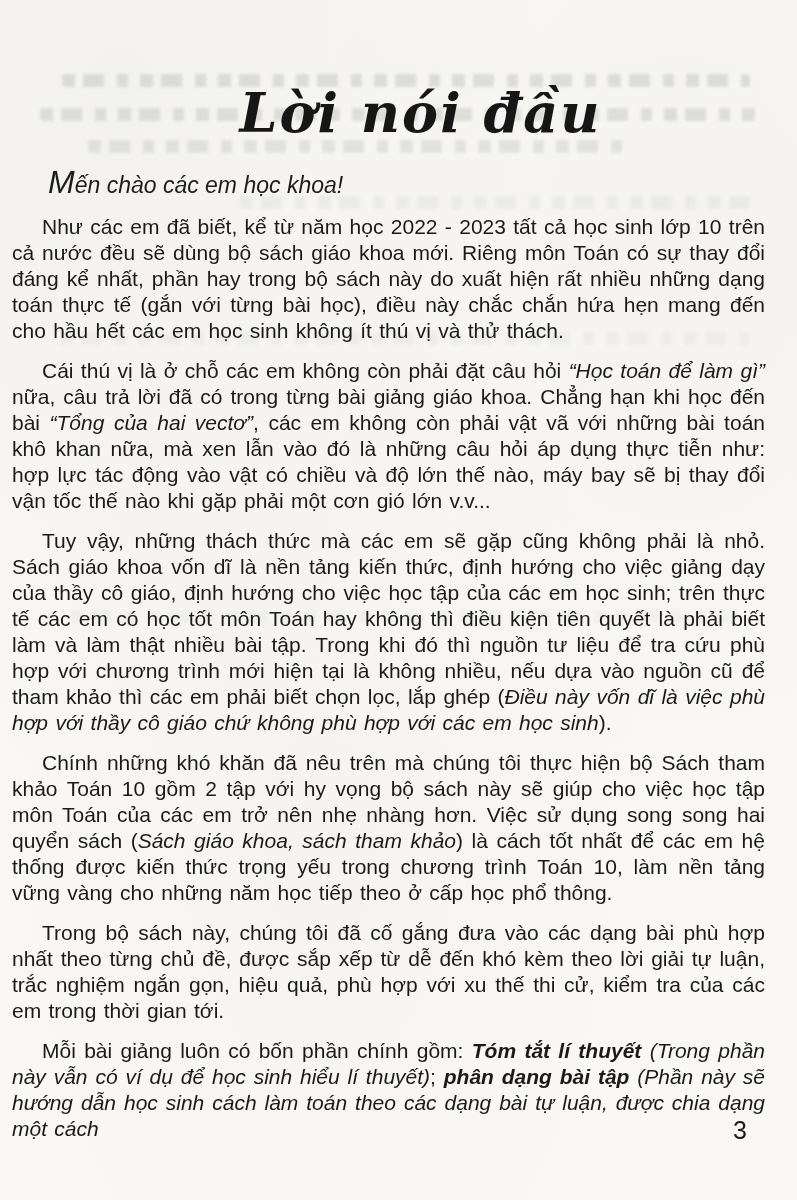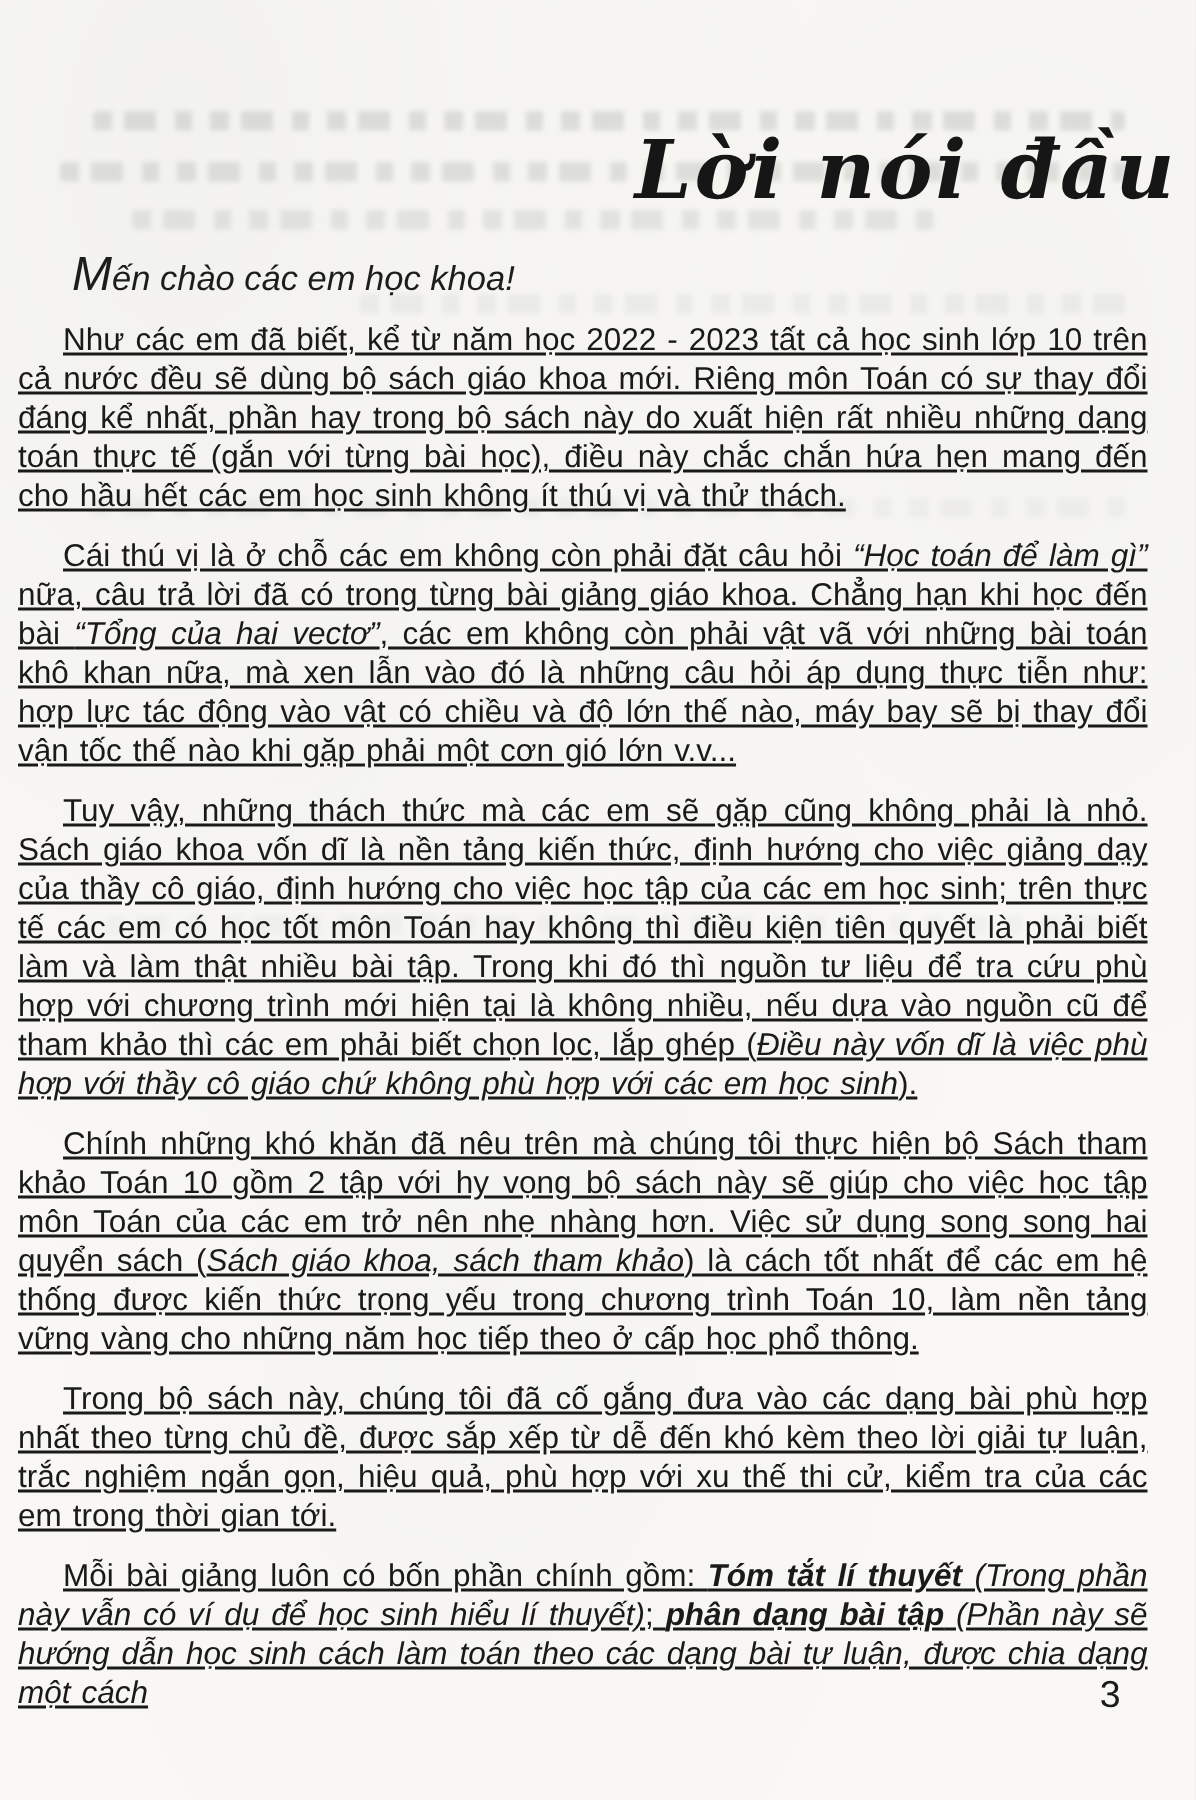--- a/index.html
+++ b/index.html
@@ -32,27 +32,27 @@
   }
   .g1 { left: 62px;  top: 74px;  width: 688px; opacity: 0.34; }
   .g2 { left: 40px;  top: 108px; width: 722px; opacity: 0.32; }
   .g3 { left: 88px;  top: 140px; width: 540px; opacity: 0.26; }
   .g4 { left: 240px; top: 196px; width: 520px; opacity: 0.14; }
   .g5 { left: 60px;  top: 332px; width: 700px; opacity: 0.10; }
   .g6 { left: 70px;  top: 610px; width: 680px; opacity: 0.08; }
 
   .title {
     position: relative;
-    margin: 82px 12px 0 0;
+    margin: 82px 0 0 0;
     font-family: "DejaVu Serif", serif;
     font-style: italic;
     font-weight: bold;
     font-size: 54px;
     line-height: 1.15;
-    text-align: right;
+    text-align: center;
     letter-spacing: 2px;
     color: #161616;
     padding-left: 44px;
   }
   .greeting {
     position: relative;
     margin: 28px 0 0 48px;
     font-size: 23px;
     font-style: italic;
     color: #1d1d1d;
@@ -63,21 +63,20 @@
     padding: 15px 32px 0 12px;
   }
   .para {
     margin: 0 0 14px 0;
     font-size: 21px;
     line-height: 26px;
     text-align: justify;
     text-indent: 30px;
     color: #1a1a1a;
     word-spacing: 1.5px;
-    text-decoration: underline;
   }
   .seg-n  { font-style: normal; }
   .seg-i  { font-style: italic; }
   .seg-bi { font-style: italic; font-weight: bold; }
   .page-number {
     position: absolute;
     top: 1116px;
     right: 50px;
     font-size: 25px;
     color: #1a1a1a;

